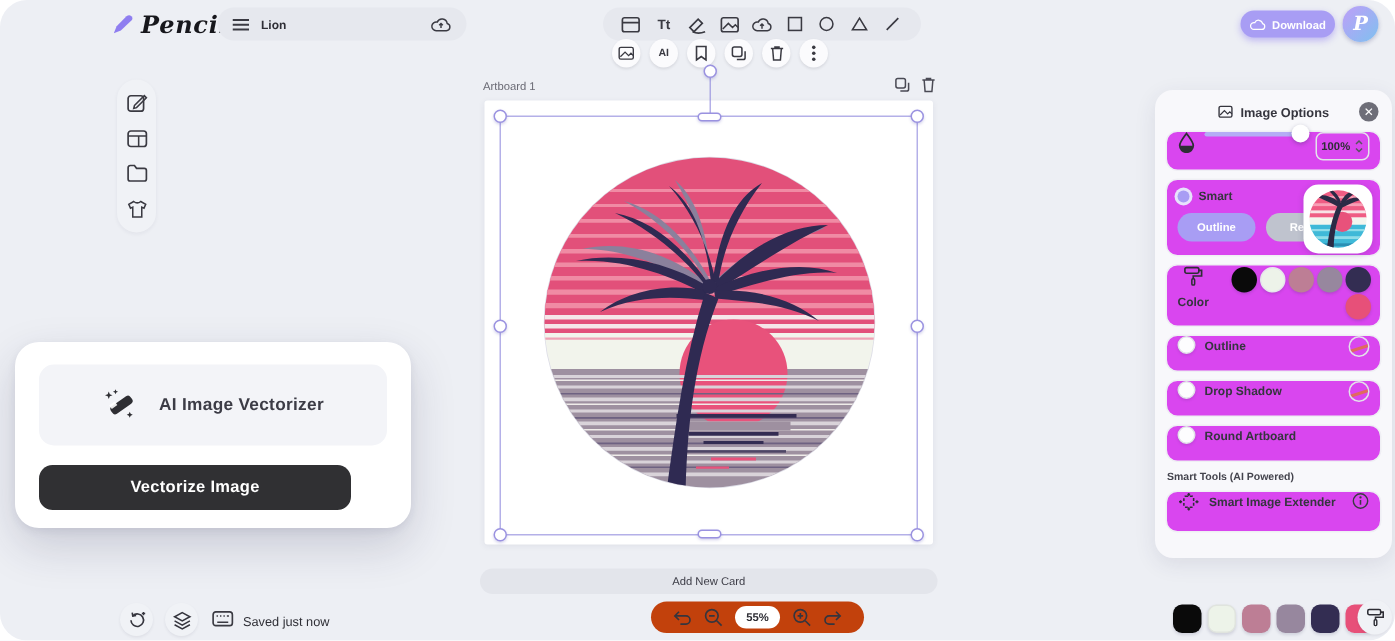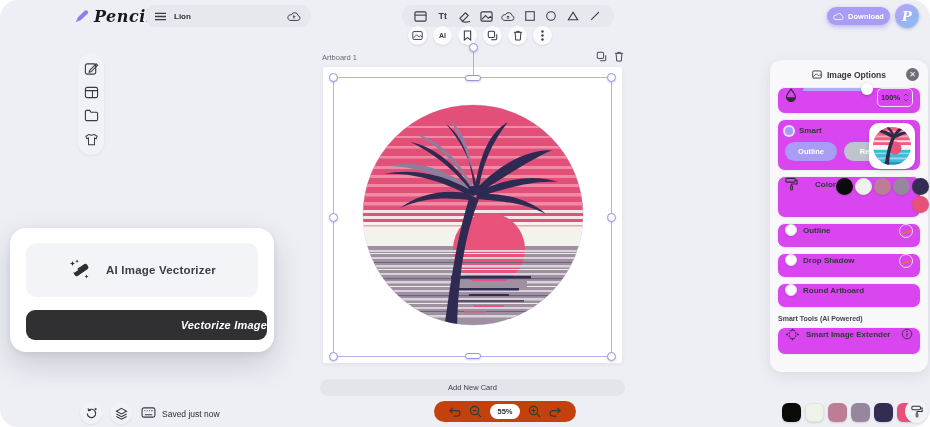--- a/index.html
+++ b/index.html
@@ -22,21 +22,21 @@
   .avatar { left:895px; top:4px; width:24px; height:24px; border-radius:50%; background:linear-gradient(135deg,#b2a5f6 20%,#7fc1ef 100%); display:flex; align-items:center; justify-content:center; color:#fff; font-family:"DejaVu Serif",serif; font-style:italic; font-weight:bold; font-size:13px; box-shadow:0 1px 3px rgba(60,60,120,.3); }
 
   
   .sidebar { left:78px; top:53px; width:26px; height:102px; background:#f0f2f6; border-radius:13px; display:flex; flex-direction:column; align-items:center; justify-content:space-evenly; box-shadow:0 1px 3px rgba(40,40,70,.06); }
   .side-btn { width:15px; height:15px; color:#3a3a42; }
 
   
   .popup { left:10px; top:228px; width:264px; height:124px; background:#fff; border-radius:16px; box-shadow:0 12px 30px rgba(40,40,80,.18), 0 2px 6px rgba(40,40,80,.08); }
   .popup-row { position:absolute; left:16px; top:15px; width:232px; height:54px; background:#f3f4f8; border-radius:10px; display:flex; align-items:center; justify-content:center; gap:14px; }
   .popup-title { font-size:11.5px; color:#3c3c46; letter-spacing:.2px;font-weight:bold; }
-  .popup-btn { position:absolute; left:16px; top:82px; width:241px; height:30px; background:#303033; border-radius:9px; display:flex; align-items:center; justify-content:flex-end; color:#fff; font-size:11px; font-weight:bold; letter-spacing:.2px;font-style:italic; }
+  .popup-btn { position:absolute; left:16px; top:82px; width:208px; height:30px; background:#303033; border-radius:9px; display:flex; align-items:center; justify-content:center; color:#fff; font-size:11px; font-weight:bold; letter-spacing:.2px; }
 
   
   .artboard-label { left:322px; top:53px; font-size:7.5px; color:#6a6a74; }
   .artboard-icons { left:596px; top:51px; display:flex; gap:7px; color:#4a4a54; }
   .artboard { left:323px; top:67px; width:299px; height:296px; background:#fff; border-radius:2px; box-shadow:0 1px 4px rgba(50,50,90,.08); }
   .art-img { left:358px; top:100px; }
   .selection { left:333px; top:77px; width:279px; height:280px; border:1px solid rgba(130,123,216,.6); }
   .handle { position:absolute; background:#fff; border:1px solid #9a92e0; box-shadow:0 1px 2px rgba(80,70,180,.25); }
   .h-circ { width:9px; height:9px; border-radius:50%; }
   .h-pill { width:16px; height:6px; border-radius:3px; }
@@ -56,21 +56,21 @@
   .val-text { font-size:7.5px; font-weight:bold; color:#2e2e35; }
   .steppers { display:flex; flex-direction:column; gap:1px; color:#55555e; }
   .image-card { height:52px; position:relative; display:block; padding:6px 7px; }
   .img-label-row { display:flex; align-items:center; gap:6px; }
   .purple-dot { width:8px; height:8px; border-radius:50%; background:#a89df4; box-shadow:0 0 0 2px #e7e2fc; }
   .lbl { font-size:8px; font-weight:bold; color:#35353e; }
   .img-btns { display:flex; gap:7px; margin-top:7px; }
   .pill-btn { width:52px; height:19px; border-radius:10px; color:#fff; font-size:7.5px; font-weight:bold; display:flex; align-items:center; justify-content:center; }
   .thumb { position:absolute; right:5px; top:3px; width:46px; height:46px; border-radius:10px; background:#fff; box-shadow:0 1px 4px rgba(50,50,90,.18); display:flex; align-items:center; justify-content:center; }
   .color-card { height:42px; justify-content:space-between; }
-  .color-left { display:flex; align-items:center; gap:17px; }
+  .color-left { display:flex; align-items:center; gap:6px;flex-direction:column; }
   .swatch-cluster { position:relative; width:92px; height:36px; }
   .sw { position:absolute; width:17px; height:17px; border-radius:50%; box-shadow:0 1px 2px rgba(50,50,90,.2); }
   .toggle-card { height:25px; justify-content:space-between;gap:24px; }
   .toggle-left { display:flex; align-items:center; gap:6px; }
   .toggle-dot { width:12px; height:12px; border-radius:50%; background:#fdfdfe; border:1px solid #e2e2e9; box-shadow:0 1px 2px rgba(50,50,90,.15); }
   .nocolor { width:14px; height:14px; border-radius:50%; border:1px solid #e2e2e9; position:relative; overflow:hidden; }
   .nocolor::after { content:""; position:absolute; left:-2px; top:6px; width:18px; height:1.5px; background:#e06a5e; transform:rotate(-18deg); }
   .smart-label { font-size:7px; font-weight:bold; color:#44444d; padding:2px 1px 0; }
   .extender-card { height:28px; justify-content:space-between; }
   .ext-left { display:flex; align-items:center; gap:6px; color:#3a3a42; }

